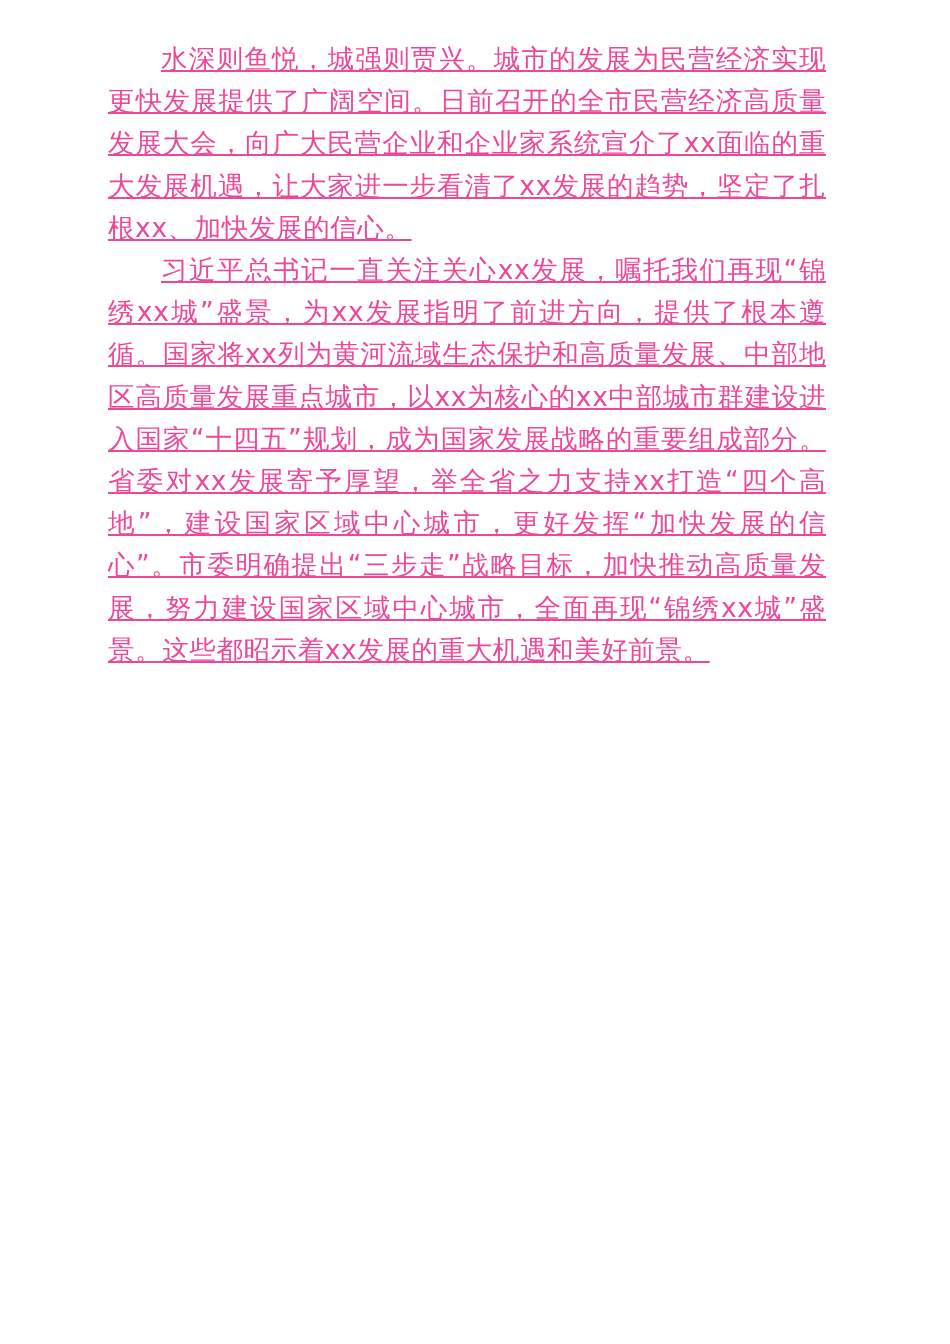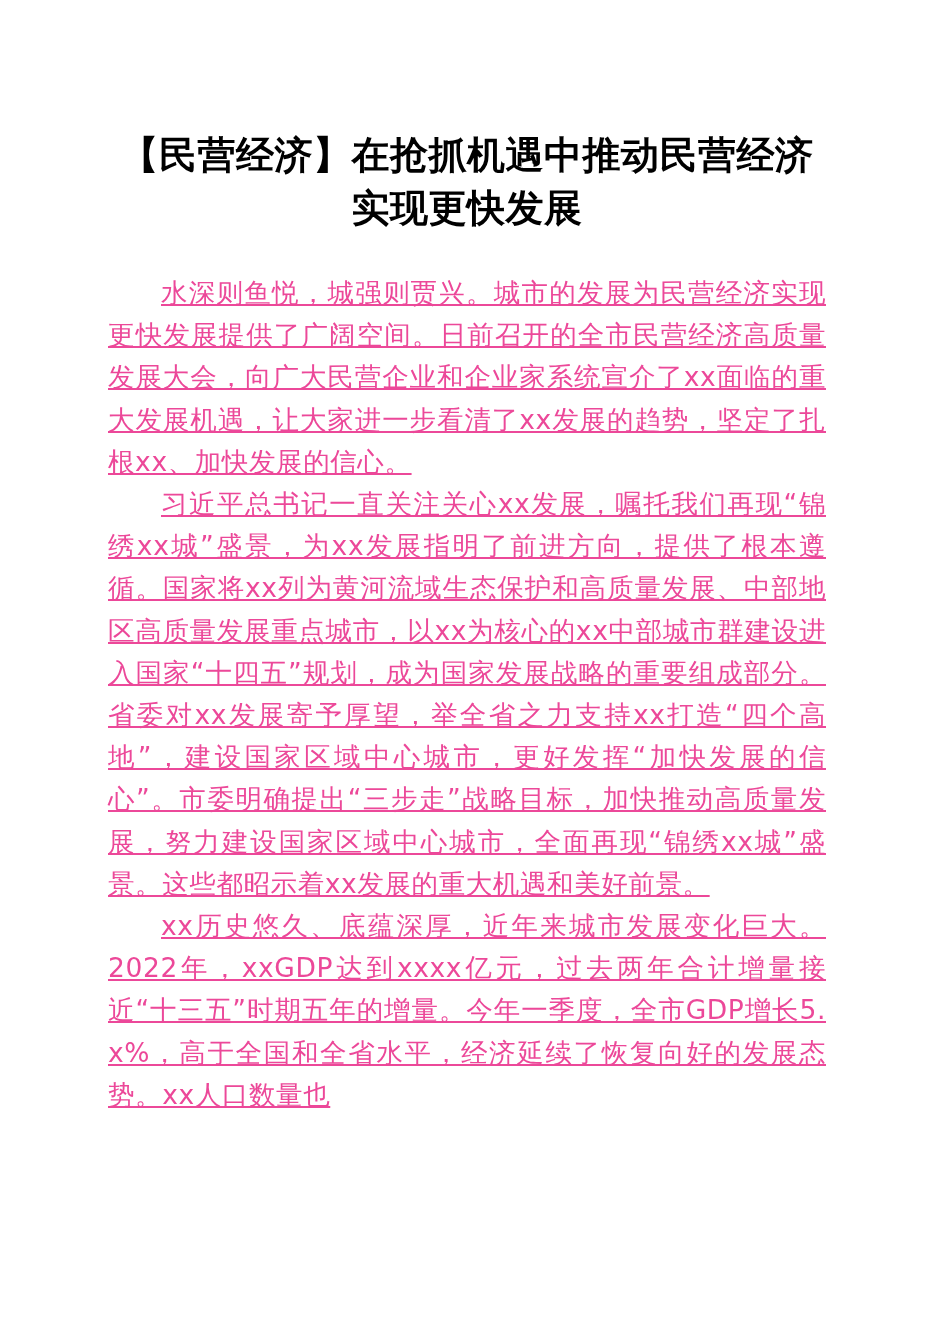--- a/index.html
+++ b/index.html
@@ -54,22 +54,20 @@
   .para + .para {
     margin-top: 0;
   }
 </style>
 </head>
 <body>
 
 <div class="page">
   <div class="content">
 
-    <h1 class="doc-title">【民营经济】在抢抓机遇中推动民营经济实现更快发展</h1>
 
     <div class="body-block">
       <p class="para">水深则鱼悦，城强则贾兴。城市的发展为民营经济实现更快发展提供了广阔空间。日前召开的全市民营经济高质量发展大会，向广大民营企业和企业家系统宣介了xx面临的重大发展机遇，让大家进一步看清了xx发展的趋势，坚定了扎根xx、加快发展的信心。</p>
       <p class="para">习近平总书记一直关注关心xx发展，嘱托我们再现“锦绣xx城”盛景，为xx发展指明了前进方向，提供了根本遵循。国家将xx列为黄河流域生态保护和高质量发展、中部地区高质量发展重点城市，以xx为核心的xx中部城市群建设进入国家“十四五”规划，成为国家发展战略的重要组成部分。省委对xx发展寄予厚望，举全省之力支持xx打造“四个高地”，建设国家区域中心城市，更好发挥“加快发展的信心”。市委明确提出“三步走”战略目标，加快推动高质量发展，努力建设国家区域中心城市，全面再现“锦绣xx城”盛景。这些都昭示着xx发展的重大机遇和美好前景。</p>
-      <p class="para">xx历史悠久、底蕴深厚，近年来城市发展变化巨大。2022年，xxGDP达到xxxx亿元，过去两年合计增量接近“十三五”时期五年的增量。今年一季度，全市GDP增长5. x%，高于全国和全省水平，经济延续了恢复向好的发展态势。xx人口数量也</p>
     </div>
 
   </div>
 </div>
 
 </body></html>

